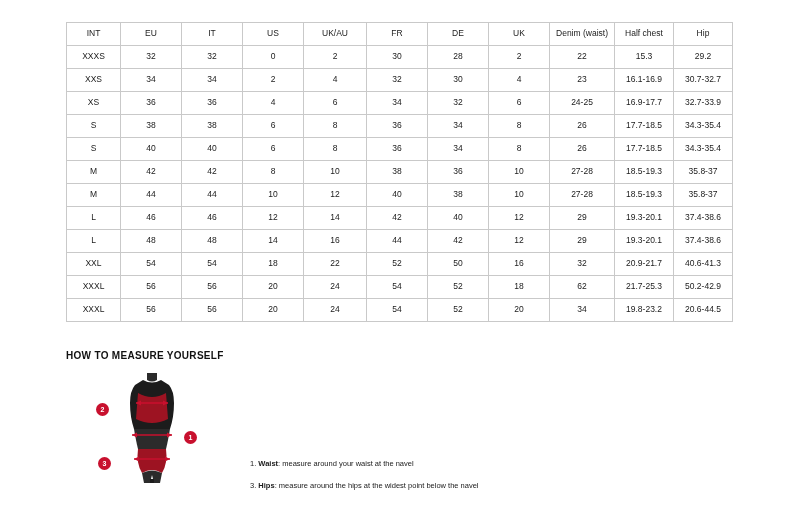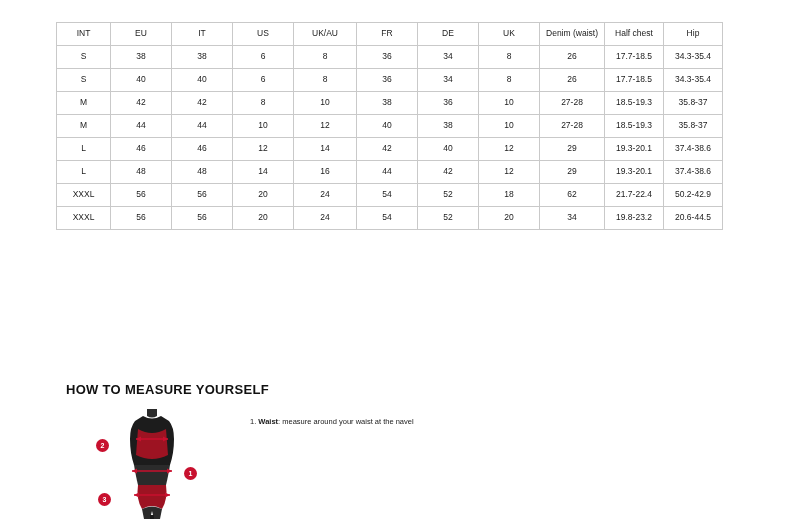--- a/index.html
+++ b/index.html
@@ -16,21 +16,21 @@
     overflow: hidden;
   }
   .page {
     position: relative;
     width: 798px;
     height: 519px;
   }
   
   .size-table-wrap {
     position: absolute;
-    left: 56px;
+    left: 66px;
     top: 22px;
     width: 666px;
   }
   table.size-table {
     border-collapse: collapse;
     width: 666px;
     table-layout: fixed;
   }
   table.size-table th,
   table.size-table td {
@@ -66,31 +66,30 @@
   }
 
   
   .measure-section {
     position: absolute;
     left: 66px;
     top: 350px;
     width: 666px;
   }
   .measure-title {
-    font-size: 13px;
+    font-size: 10px;
     font-weight: bold;
     letter-spacing: 0.3px;
     color: #111;
     margin-bottom: 10px;
-    margin-top: 32px;
   }
   .measure-body {
     position: relative;
     display: flex;
-    align-items: flex-start;
+    align-items: flex-end;
   }
   .figure-box {
     position: relative;
     width: 120px;
     height: 130px;
     margin-left: 28px;
     margin-top: 2px;
   }
   .instructions {
     margin-left: 36px;
@@ -158,20 +157,59 @@
           <th>FR</th>
           <th>DE</th>
           <th>UK</th>
           <th class="left-pad">Denim (waist)</th>
           <th class="left-pad">Half chest</th>
           <th class="left-pad">Hip</th>
         </tr>
       </thead>
       <tbody>
         <tr>
+          <td>XXXS</td>
+          <td>32</td>
+          <td>32</td>
+          <td>0</td>
+          <td>2</td>
+          <td>30</td>
+          <td>28</td>
+          <td>2</td>
+          <td>22</td>
+          <td class="left-pad">15.3</td>
+          <td class="left-pad">29.2</td>
+        </tr>
+        <tr>
+          <td>XXS</td>
+          <td>34</td>
+          <td>34</td>
+          <td>2</td>
+          <td>4</td>
+          <td>32</td>
+          <td>30</td>
+          <td>4</td>
+          <td>23</td>
+          <td class="left-pad">16.1-16.9</td>
+          <td class="left-pad">30.7-32.7</td>
+        </tr>
+        <tr>
+          <td>XS</td>
+          <td>36</td>
+          <td>36</td>
+          <td>4</td>
+          <td>6</td>
+          <td>34</td>
+          <td>32</td>
+          <td>6</td>
+          <td>24-25</td>
+          <td class="left-pad">16.9-17.7</td>
+          <td class="left-pad">32.7-33.9</td>
+        </tr>
+        <tr>
           <td>S</td>
           <td>38</td>
           <td>38</td>
           <td>6</td>
           <td>8</td>
           <td>36</td>
           <td>34</td>
           <td>8</td>
           <td>26</td>
           <td class="left-pad">17.7-18.5</td>
@@ -236,30 +274,43 @@
           <td>14</td>
           <td>16</td>
           <td>44</td>
           <td>42</td>
           <td>12</td>
           <td>29</td>
           <td class="left-pad">19.3-20.1</td>
           <td class="left-pad">37.4-38.6</td>
         </tr>
         <tr>
+          <td>XXL</td>
+          <td>54</td>
+          <td>54</td>
+          <td>18</td>
+          <td>22</td>
+          <td>52</td>
+          <td>50</td>
+          <td>16</td>
+          <td>32</td>
+          <td class="left-pad">20.9-21.7</td>
+          <td class="left-pad">40.6-41.3</td>
+        </tr>
+        <tr>
           <td>XXXL</td>
           <td>56</td>
           <td>56</td>
           <td>20</td>
           <td>24</td>
           <td>54</td>
           <td>52</td>
           <td>18</td>
           <td>62</td>
-          <td class="left-pad">21.7-22.4</td>
+          <td class="left-pad">21.7-25.3</td>
           <td class="left-pad">50.2-42.9</td>
         </tr>
         <tr>
           <td>XXXL</td>
           <td>56</td>
           <td>56</td>
           <td>20</td>
           <td>24</td>
           <td>54</td>
           <td>52</td>
@@ -309,17 +360,21 @@
         <div class="badge badge-1">1</div>
         <div class="badge badge-2">2</div>
         <div class="badge badge-3">3</div>
       </div>
 
       <div class="instructions">
         <div class="instr">
           <span>1.</span>
           <b>Waist</b><span>: measure around your waist at the navel</span>
         </div>
+        <div class="instr">
+          <span>3.</span>
+          <b>Hips</b><span>: measure around the hips at the widest point below the navel</span>
+        </div>
       </div>
     </div>
   </div>
 
 </div>
 
 </body></html>

